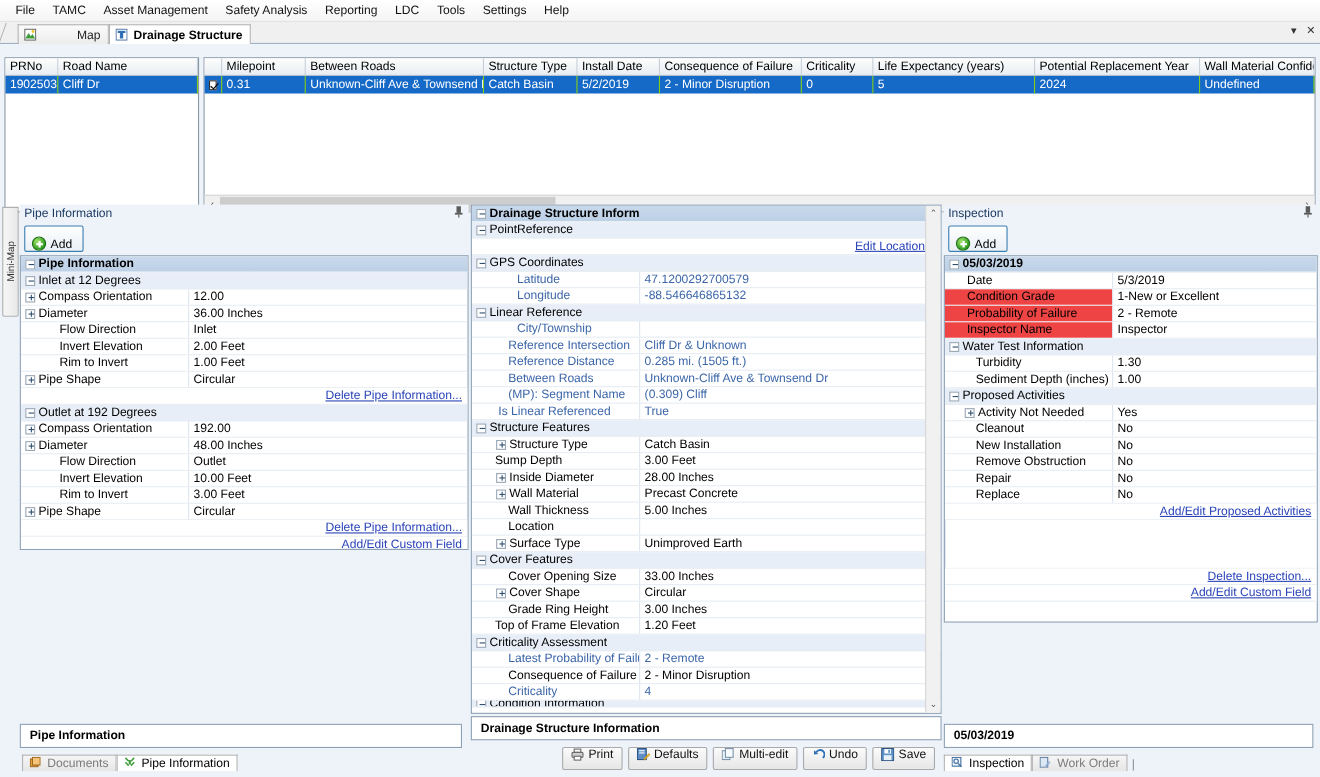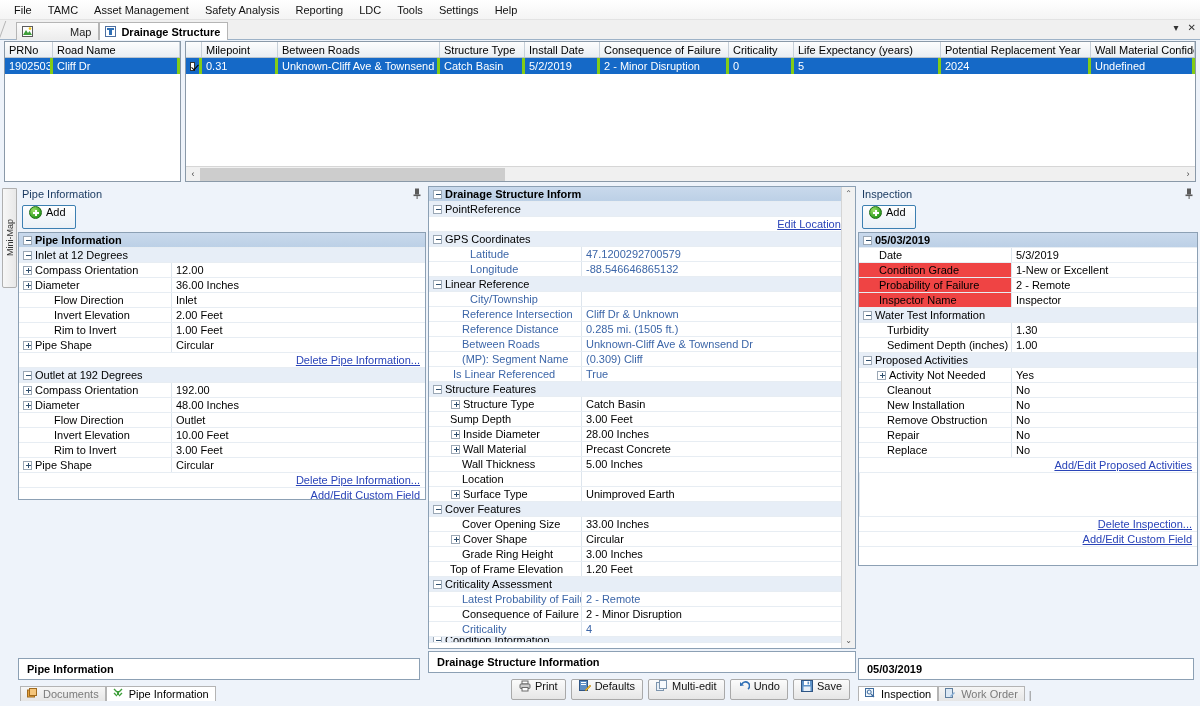--- a/index.html
+++ b/index.html
@@ -41,21 +41,21 @@
   }
   .doc-tab.inactive { background: linear-gradient(#fbfbfb,#ececec); color:#222;gap:36px;}
   .doc-tab.active { background:#ffffff; font-weight:bold; }
   .tab-right {
     position:absolute; right:4px; top:22px; display:flex; gap:9px; align-items:center;
     font-size:10px; color:#333;
   }
   .tabstrip-fill { flex:1; height:1px; }
 
   
-  .topzone { position:absolute; left:0; top:41px; width:1200px; height:144px; }
+  .topzone { position:absolute; left:0; top:52px; width:1200px; height:144px; }
 
   .gridbox {
     position:absolute; background:#fff;
     border:1px solid #8a99a8;
   }
   #left-grid { left:4px; top:0; width:177px; height:141px; }
   #right-grid { left:185px; top:0; width:1011px; height:141px; }
 
   .ghead {
     display:flex; height:16px;
@@ -65,21 +65,21 @@
   }
   .ghead .hc {
     border-right:1px solid #c7d0d9; padding:1px 4px; overflow:hidden;
     white-space:nowrap; line-height:14px; color:#000;
   }
   .grow {
     display:flex; height:16px; font-size:11px;
     background:#1569c7; color:#fff;
   }
   .grow .rc {
-    border-right:3px solid #84cc16; padding:1px 4px; overflow:hidden;
+    border-right:1px solid #84cc16; padding:1px 4px; overflow:hidden;
     white-space:nowrap; line-height:14px;
   }
   .chk {
     width:9px;height:9px;background:#fff;border:1px solid #333;display:inline-block;
     position:relative; vertical-align:-1px;
   }
   .chk:after{
     content:""; position:absolute; left:2px; top:0px; width:3px;height:6px;
     border:solid #000; border-width:0 1.6px 1.6px 0; transform:rotate(42deg);
   }
@@ -117,21 +117,21 @@
     height:16px; display:flex; align-items:center;
     font-size:11px; color:#17375e; padding-left:4px;
     background:#eef3fa;
   }
   .panel-title .pin { margin-left:auto; margin-right:5px; font-size:10px; color:#1f3b63;}
 
   .panel-toolbar {
     height:30px; background:#eef3fa; display:flex; align-items:center; padding-left:4px;
   }
   .addbtn {
-    display:flex; align-items:flex-start; gap:4px;
+    display:flex; align-items:flex-end; gap:4px;
     height:24px; padding:0 9px 0 6px; font-size:11px;
     background: linear-gradient(#fefefe,#eaf0f6);
     border:1px solid #3c7fb1; border-radius:2px;
   }
   .plus-ic {
     width:13px;height:13px;border-radius:50%;
     background: radial-gradient(circle at 35% 30%, #9fe06a, #2f9e20 70%);
     position:relative; border:1px solid #1e6e15;
   }
   .plus-ic:before,.plus-ic:after{

